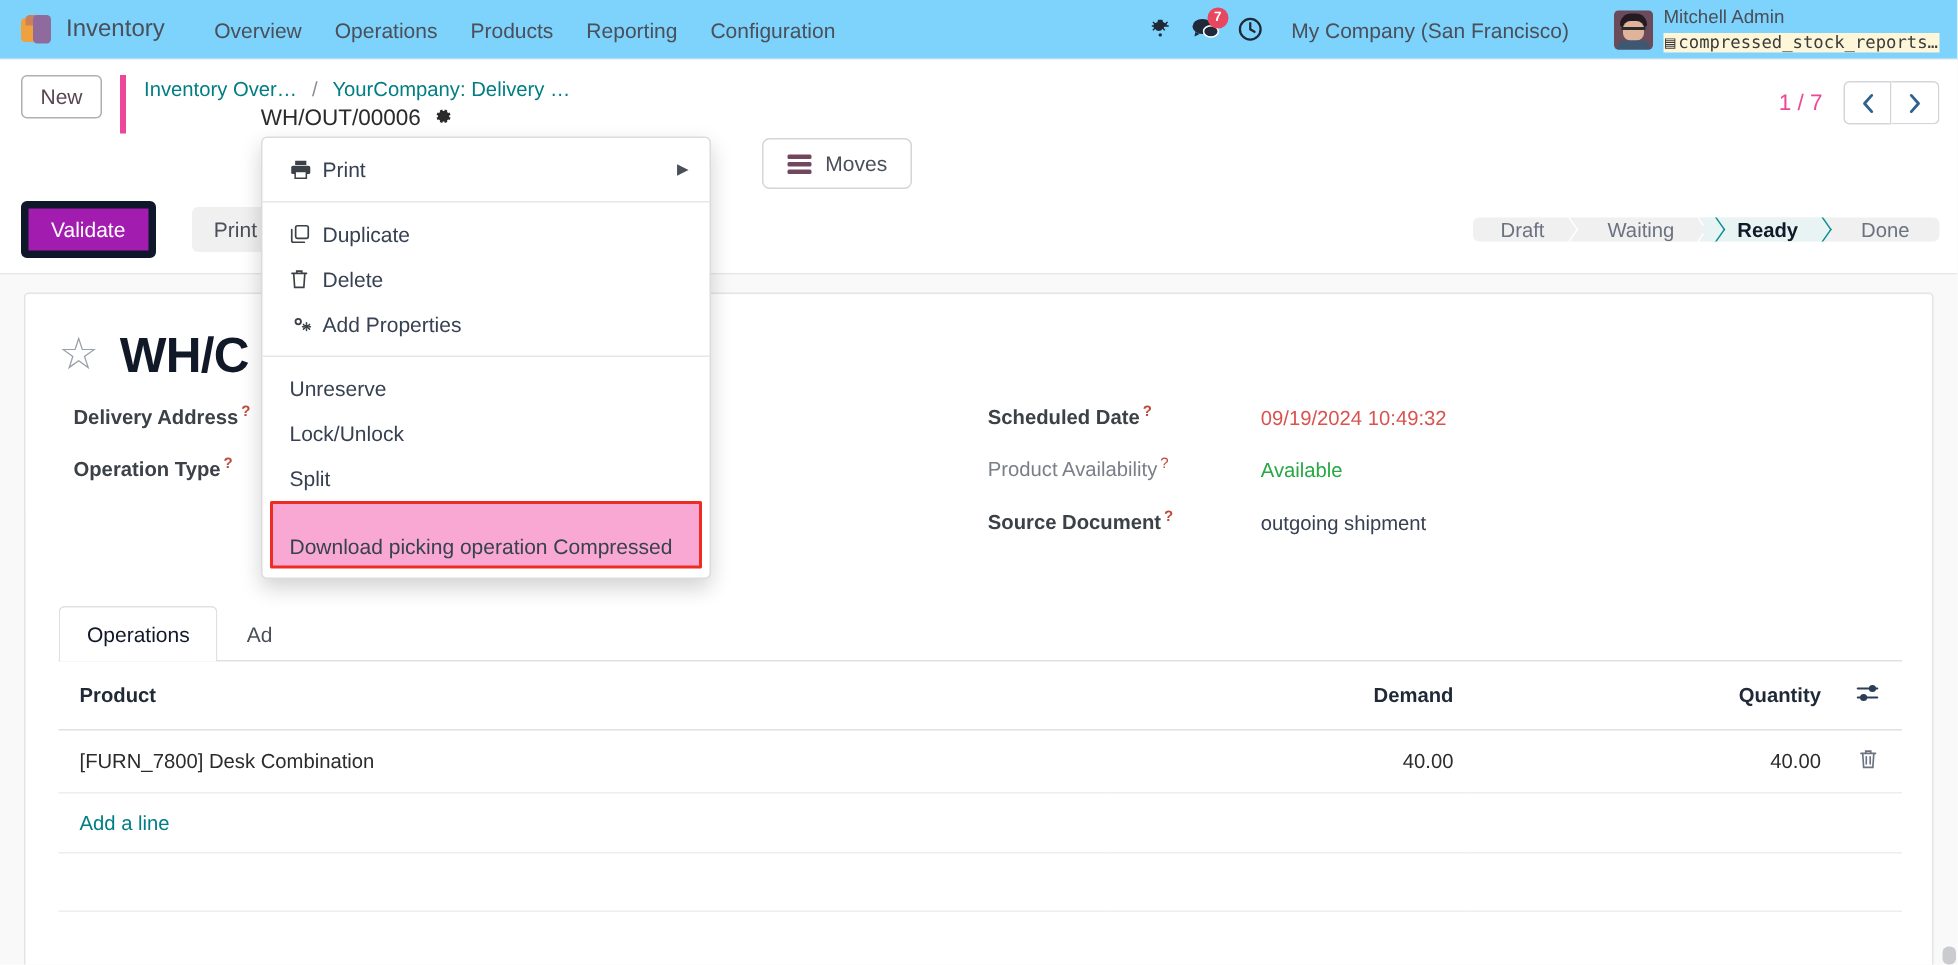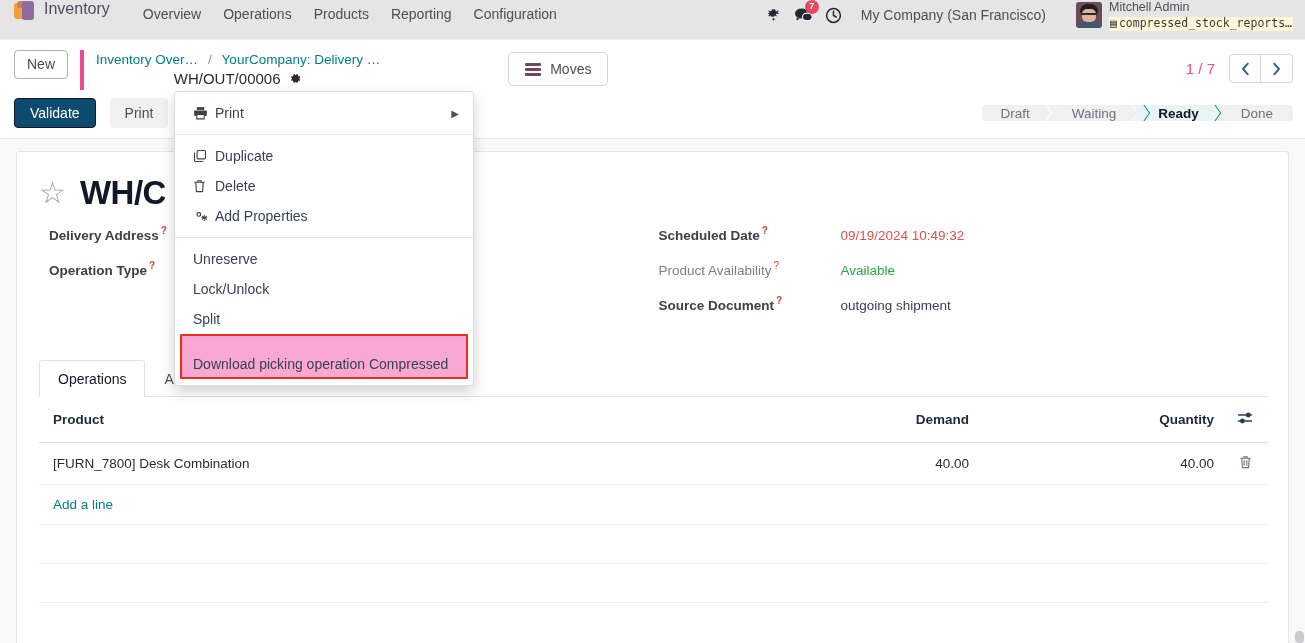--- a/index.html
+++ b/index.html
@@ -9,23 +9,23 @@
     overflow: hidden;
     background: #f9f9f9;
     font-family: "Liberation Sans", sans-serif;
     font-size: 14px;
     color: #374151;
   }
 
   
   .navbar {
     height: 40px;
-    background: #e5e5e5;
-    display: flex;
-    align-items: flex-start;
+    background: #7dd3fc;
+    display: flex;
+    align-items: center;
     padding: 0 12px 0 14px;
     border-bottom: 1px solid #eceef0;
     position: relative;
     z-index: 5;
   }
   .brand-logo {
     width: 20px; height: 22px;
     margin-right: 10px;
     position: relative;
     flex: 0 0 auto;
@@ -211,20 +211,21 @@
     display: inline-flex;
     align-items: center;
     gap: 9px;
     border: 1px solid #d3d5d8;
     background: #fff;
     border-radius: 5px;
     padding: 8px 16px;
     font-size: 14px;
     color: #4a4f59;
     cursor: pointer;
+    margin-top: 40px;
   }
   .bars-icon {
     display: inline-flex;
     flex-direction: column;
     gap: 2px;
   }
   .bars-icon i {
     display: block;
     width: 16px; height: 3px;
     background: #71465f;
@@ -258,27 +259,27 @@
   .pager-btn:last-of-type { border-radius: 0 4px 4px 0; border-left: none; }
 
   
   .cp-row2 {
     display: flex;
     align-items: center;
     padding: 2px 12px 10px 14px;
     min-height: 42px;
   }
   .btn-primary {
-    background: #0c4a6e;
+    background: #a21caf;
     color: #fff;
-    border: 1px solid #0f172a;
+    border: 5px solid #0f172a;
     border-radius: 4px;
     font-size: 14px;
     padding: 6px 15px;
-    margin-right: 14px;
+    margin-right: 24px;
     cursor: pointer;
   }
   .btn-secondary {
     background: #f0f0f1;
     color: #4a4f59;
     border: 1px solid transparent;
     border-radius: 4px;
     font-size: 14px;
     padding: 6px 14px;
     margin-right: 8px;

